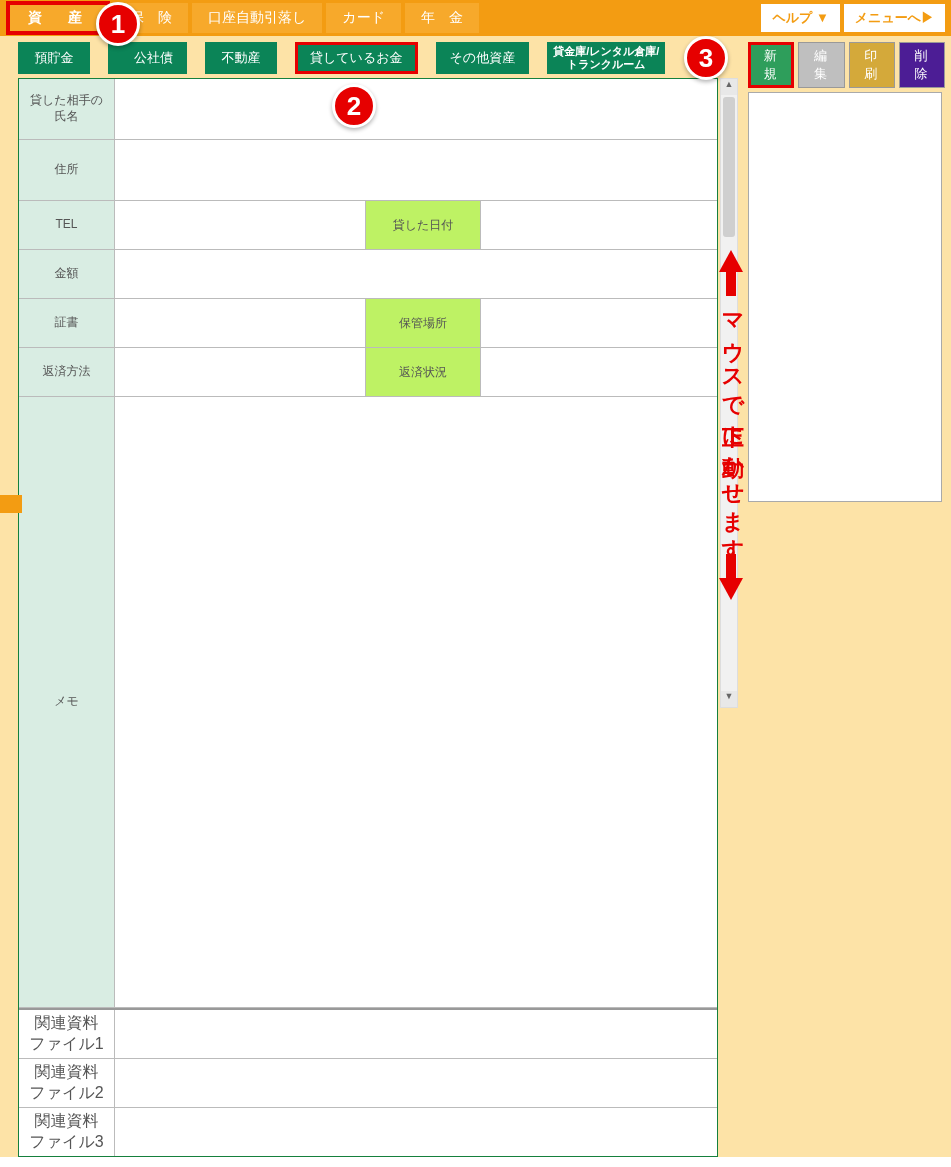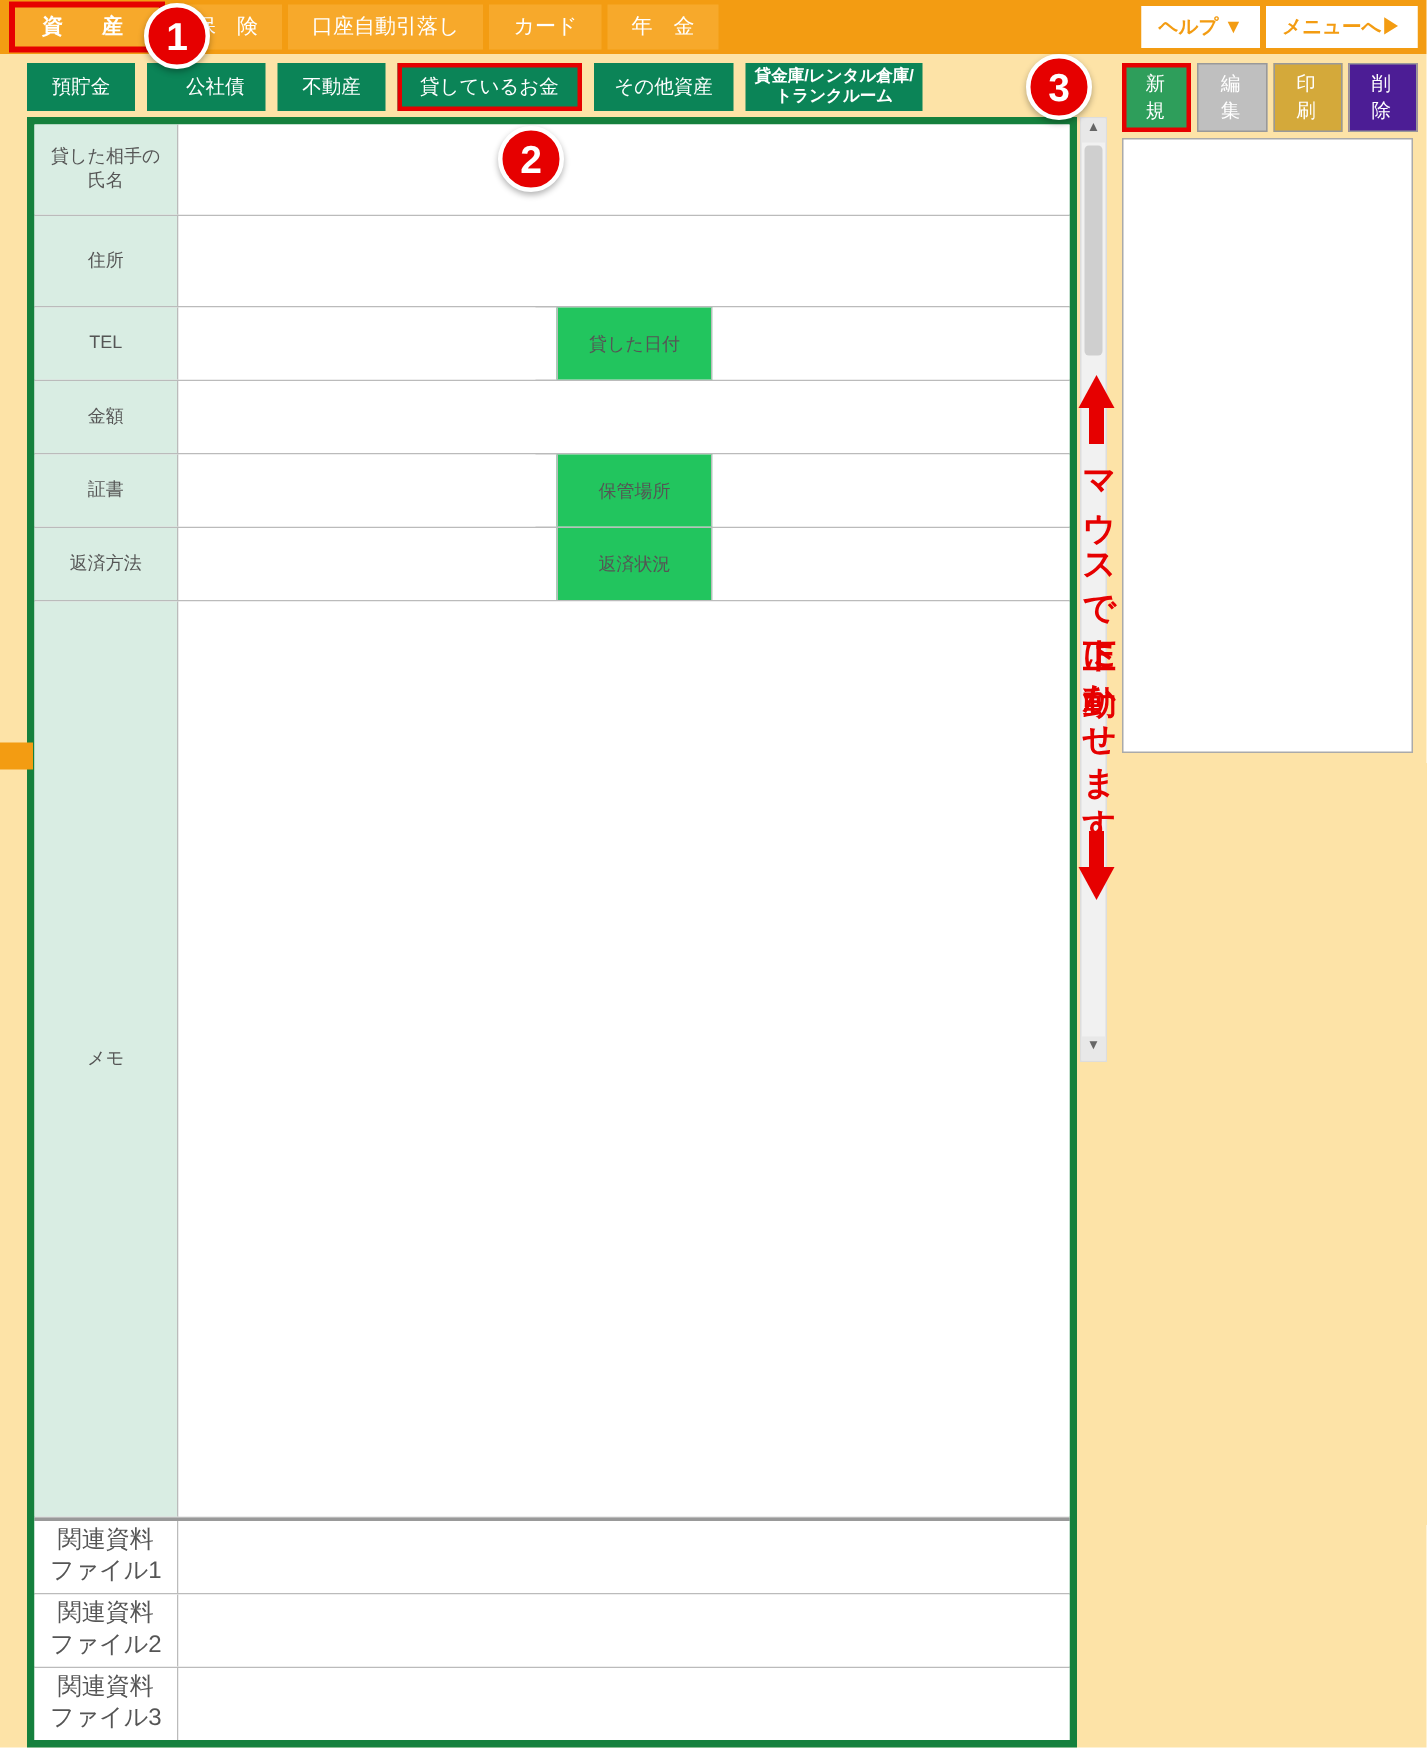--- a/index.html
+++ b/index.html
@@ -58,21 +58,21 @@
     padding: 6px 6px 0 6px;
     min-height: 500px;
   }
   .left-area {
     flex: 0 0 736px;
     position: relative;
   }
   
   .sub-tabs {
     display: flex;
-    gap: 8px;
+    gap: 18px;
     padding-left: 12px;
   }
   .sub-tab {
     background: #0b8457;
     color: #fff;
     padding: 6px 14px;
     font-size: 13px;
     border: none;
     cursor: pointer;
     min-width: 72px;
@@ -85,21 +85,21 @@
   }
   .sub-tab.small {
     font-size: 11px;
     line-height: 1.2;
     padding: 2px 6px;
     font-weight: bold;
   }
   
   .form-panel {
     background: #fff;
-    border: 5px solid #15803d;
+    border: 1px solid #15803d;
     margin-top: 4px;
     margin-left: 12px;
     width: 700px;
     position: relative;
   }
   .form-row {
     display: flex;
     border-bottom: 1px solid #bbb;
   }
   .form-row:last-child { border-bottom: none; }
@@ -118,23 +118,23 @@
     flex-shrink: 0;
   }
   .form-label.tall { min-height: 60px; }
   .form-value {
     flex: 1;
     min-height: 48px;
     padding: 4px;
     background: #fff;
   }
   .form-label2 {
-    background: #22c55e;
+    background: #bef264;
     color: #555;
-    width: 104px;
+    width: 116px;
     min-height: 48px;
     display: flex;
     align-items: center;
     justify-content: center;
     font-size: 12px;
     border-left: 1px solid #bbb;
     border-right: 1px solid #bbb;
     flex-shrink: 0;
     margin-left: 14px;
   }

